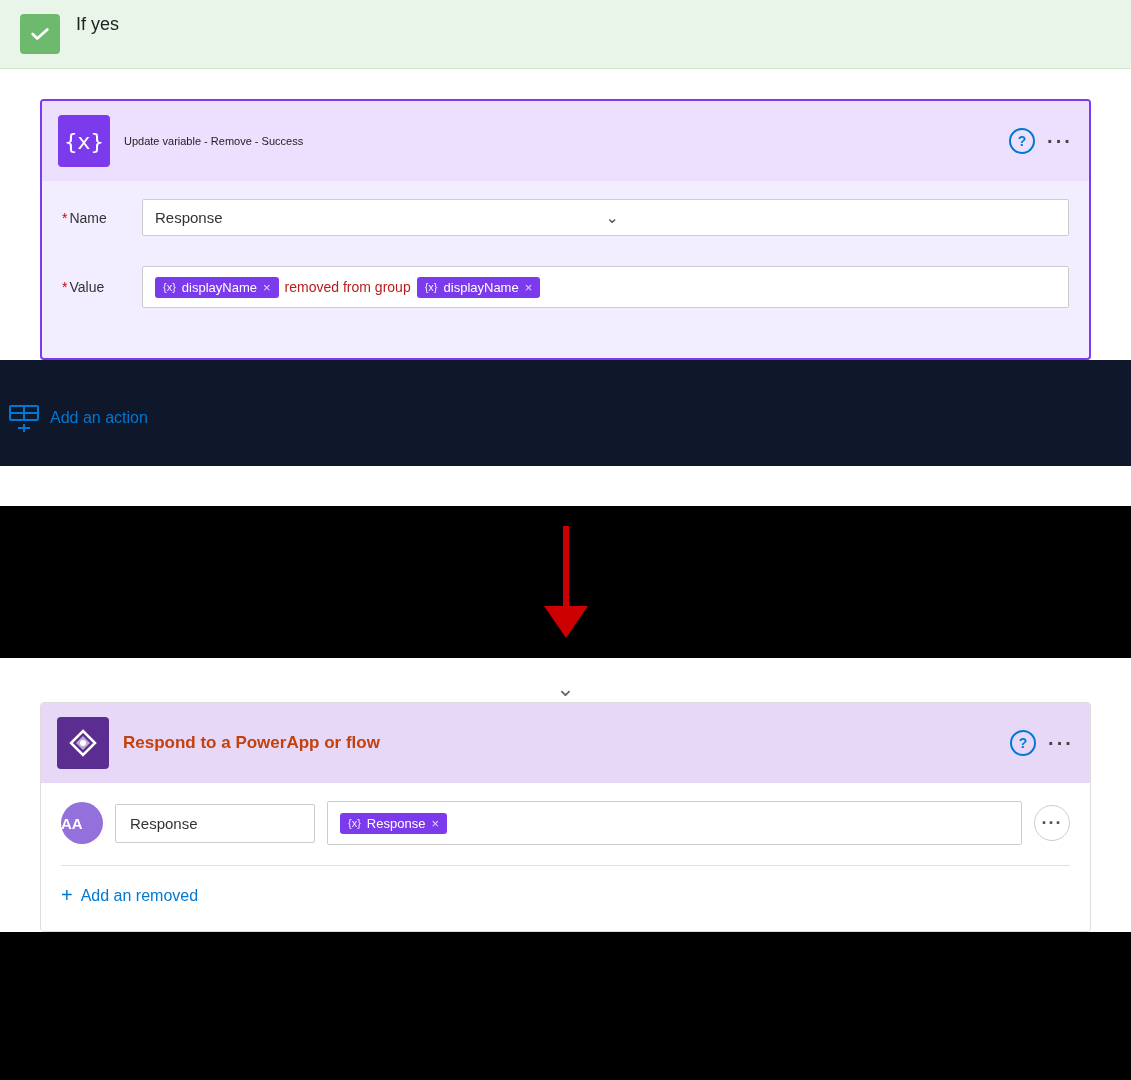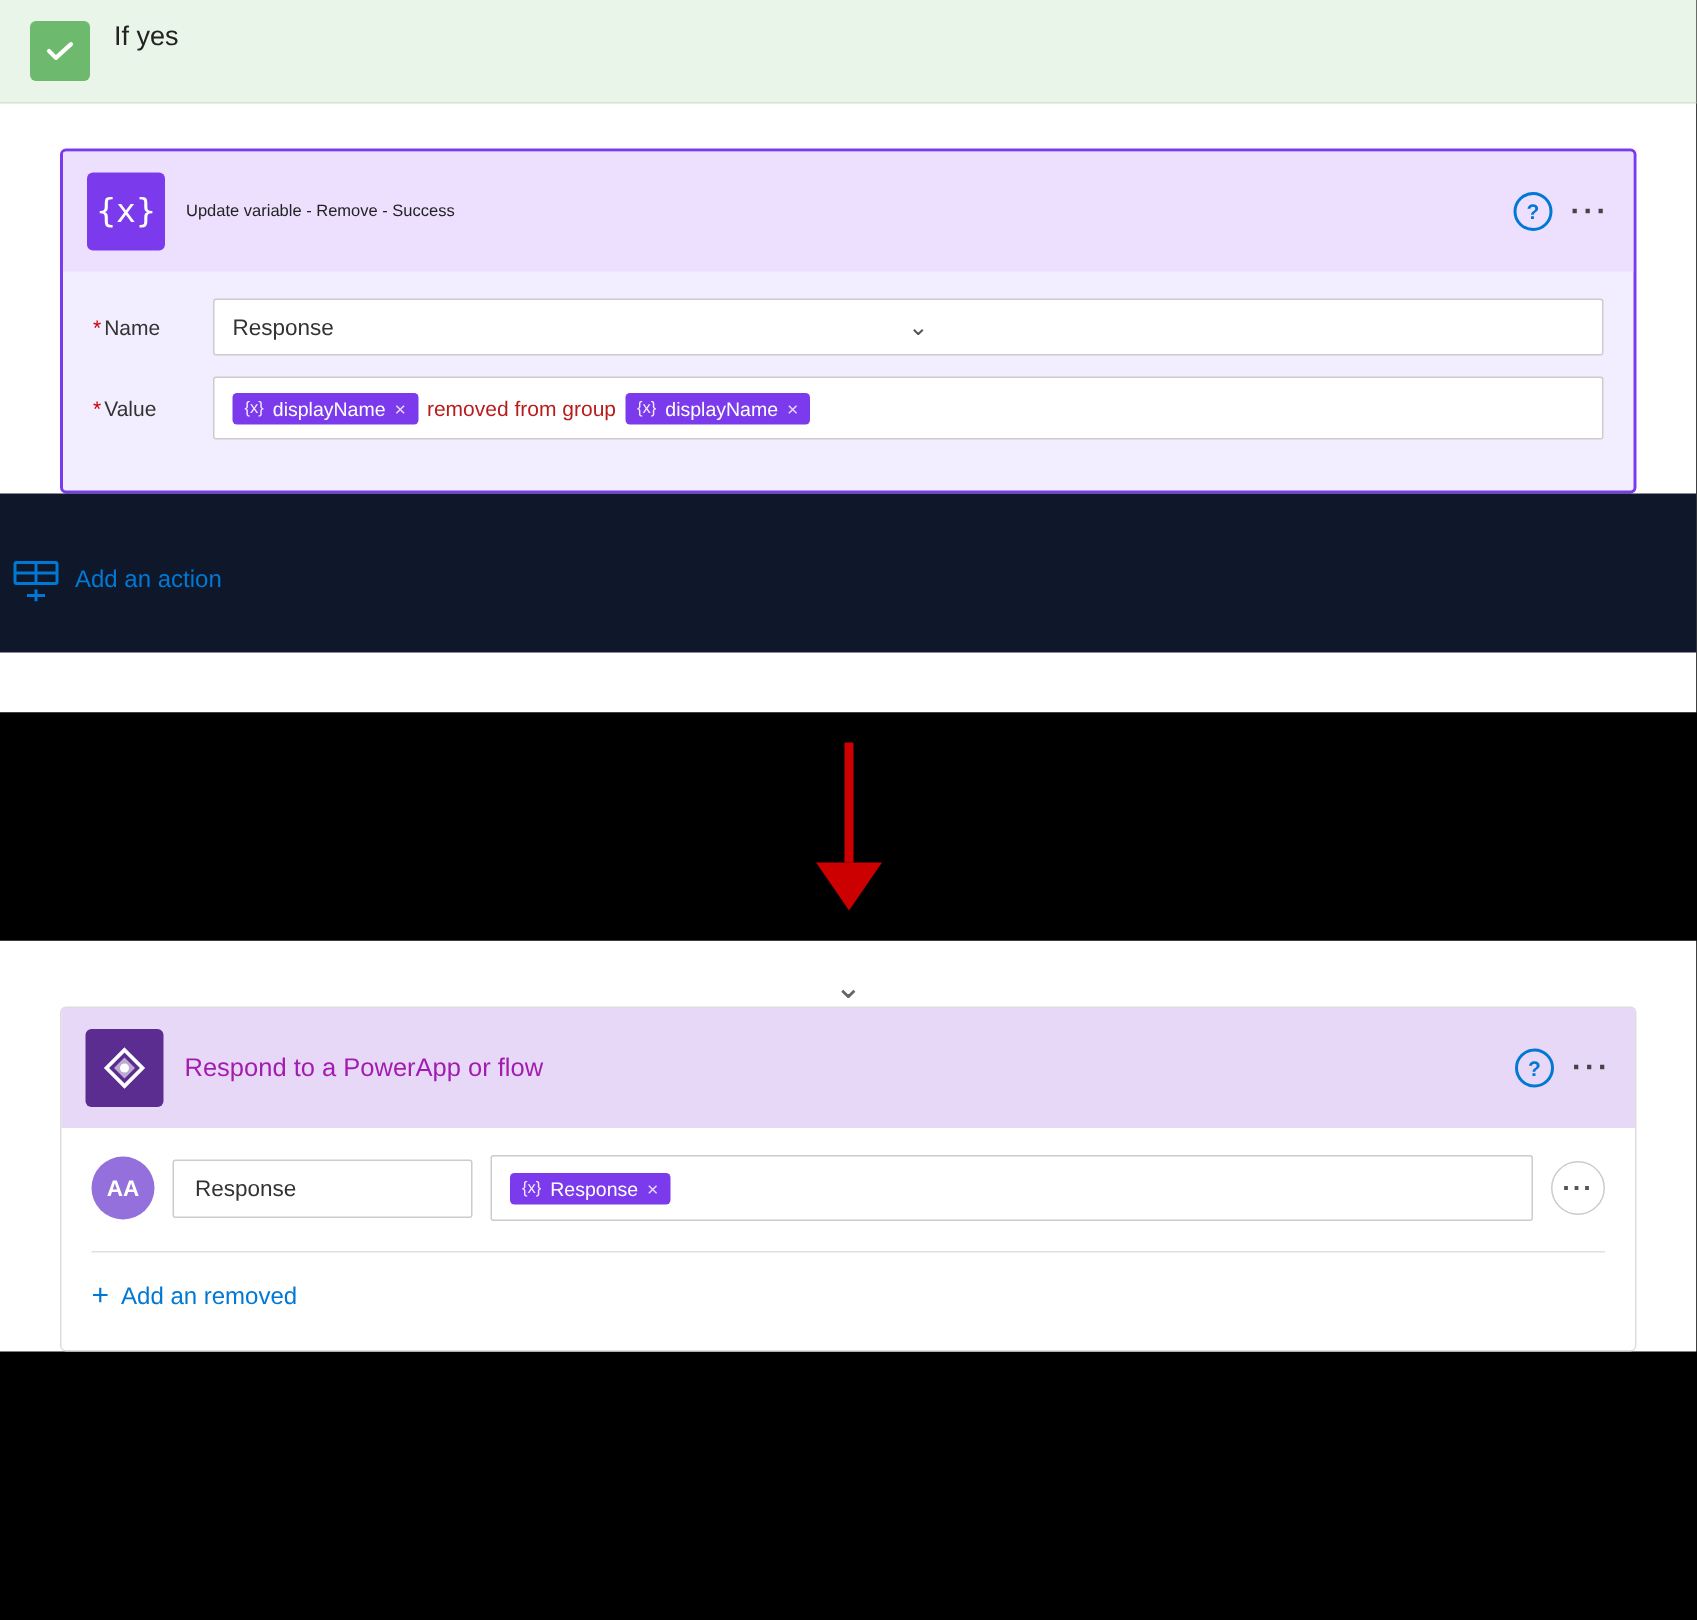--- a/index.html
+++ b/index.html
@@ -119,21 +119,21 @@
       border: none;
     }
 
     .card-body {
       padding: 18px 20px 20px 20px;
     }
 
     .field-row {
       display: flex;
       align-items: center;
-      margin-bottom: 14px;
+      margin-bottom: 30px;
     }
 
     .field-label {
       width: 80px;
       font-size: 14px;
       color: #333;
       flex-shrink: 0;
     }
 
     .field-label .required {
@@ -304,22 +304,22 @@
       flex-shrink: 0;
     }
 
     .respond-icon svg {
       width: 30px;
       height: 30px;
     }
 
     .respond-title {
       font-size: 17px;
-      color: #a21caf;
-      font-weight: 400;
+      color: #c2410c;
+      font-weight: 700;
       flex: 1;
     }
 
     .respond-body {
       padding: 18px 20px 24px 20px;
       background: #fff;
     }
 
     .respond-row {
       display: flex;
@@ -328,21 +328,20 @@
       margin-bottom: 20px;
     }
 
     .respond-avatar {
       width: 42px;
       height: 42px;
       border-radius: 50%;
       background: #9370db;
       display: flex;
       align-items: center;
-      justify-content: center;
       color: #fff;
       font-size: 15px;
       font-weight: 600;
       flex-shrink: 0;
     }
 
     .respond-input-box {
       border: 1px solid #ccc;
       border-radius: 2px;
       background: #fff;

